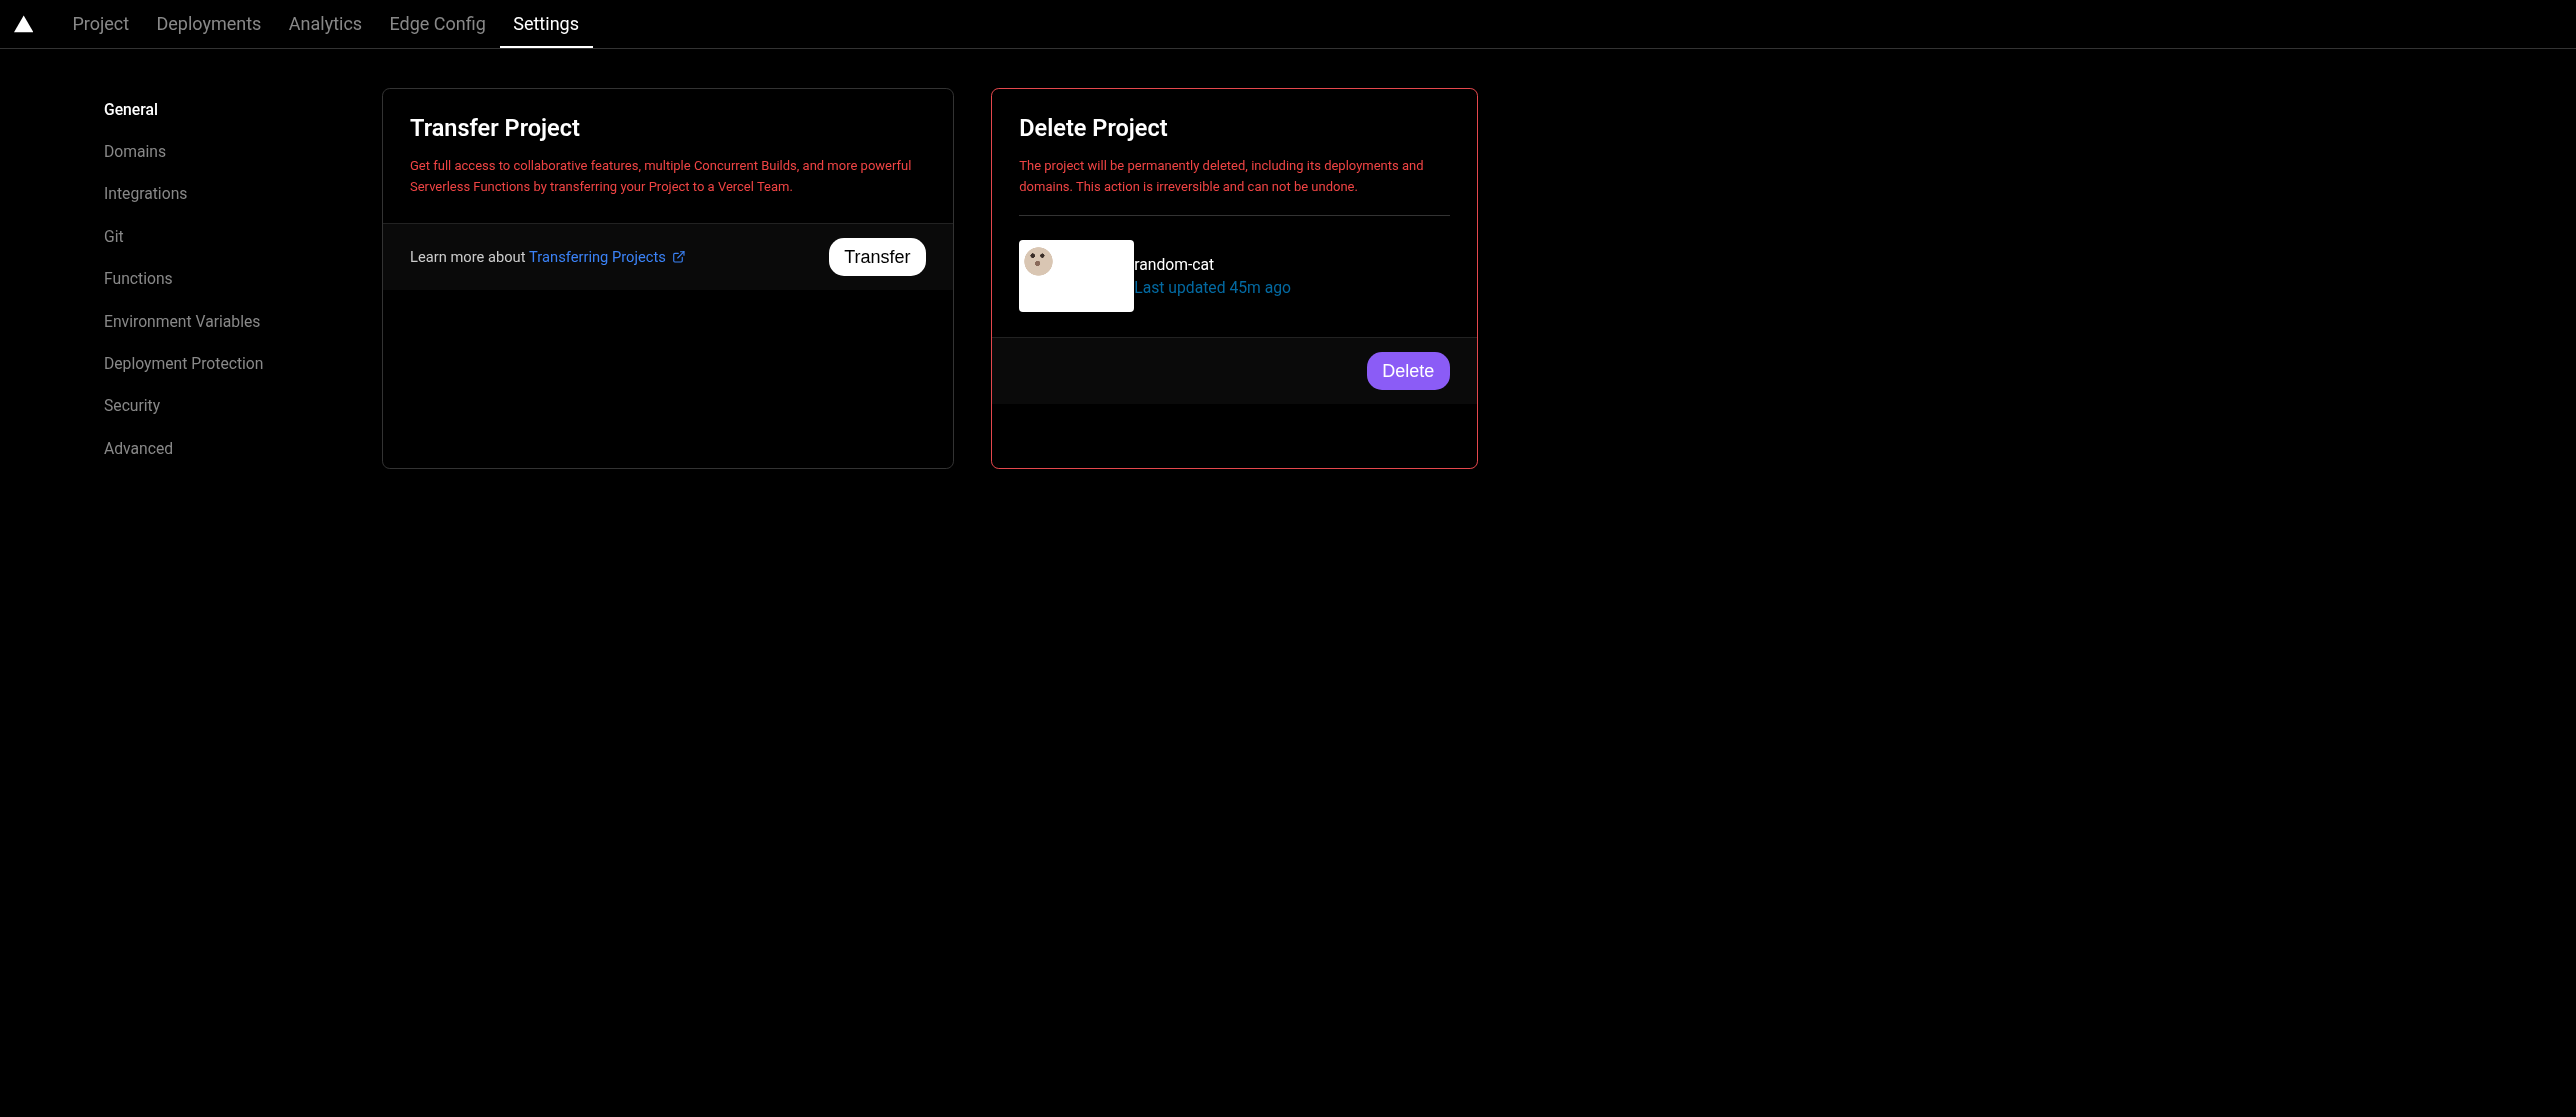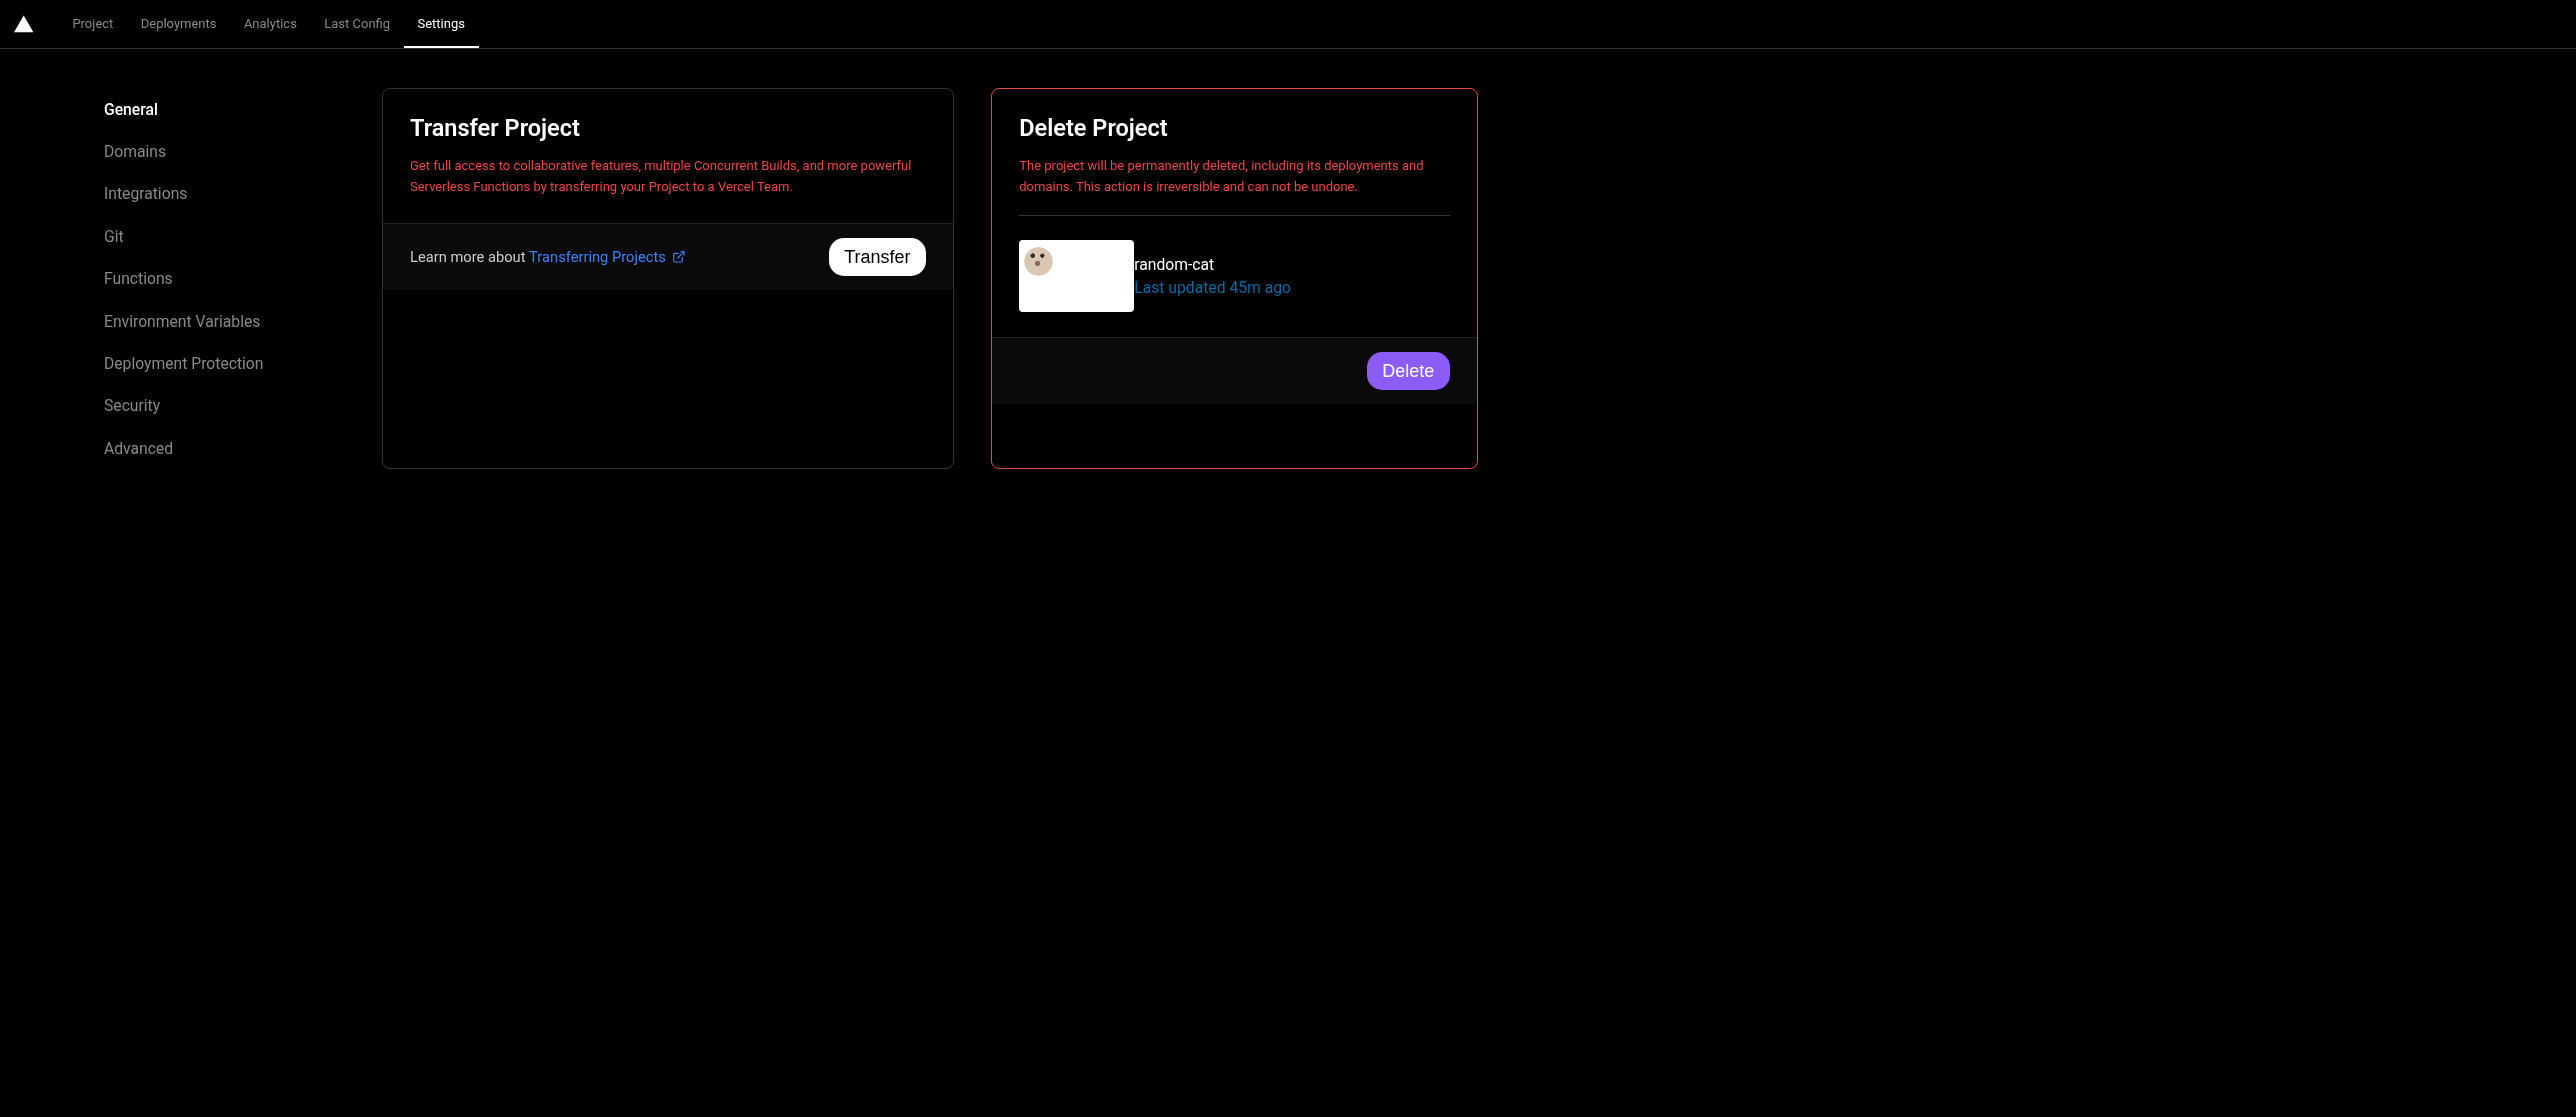--- a/index.html
+++ b/index.html
@@ -38,21 +38,21 @@
       height: 100%;
       align-items: stretch;
     }
     .nav-tab {
       display: flex;
       align-items: center;
       padding: 0 13.7px;
       color: #888;
       cursor: pointer;
       border-bottom: 2px solid transparent;
-      font-size: 13px;
+      font-size: 18px;
     }
     .nav-tab.active {
       color: #fff;
       border-bottom: 2px solid #fff;
     }
     .content-wrapper {
       display: flex;
       padding: 39px 49px;
       gap: 39px;
       max-width: 1527px;
@@ -190,21 +190,21 @@
 <div class="topbar">
   <div class="logo">
     <svg viewBox="0 0 76 65" fill="white">
         <path d="M37.59 0L75.18 65H0L37.59 0z"></path>
       </svg>
   </div>
   <div class="nav-tabs">
     <div class="nav-tab">Project</div>
     <div class="nav-tab">Deployments</div>
     <div class="nav-tab">Analytics</div>
-    <div class="nav-tab">Last Config</div>
+    <div class="nav-tab">Edge Config</div>
     <div class="nav-tab active">Settings</div>
   </div>
 </div>
 
 <div class="content-wrapper">
   <aside class="sidebar">
     <div class="sidebar-item active">General</div>
     <div class="sidebar-item">Domains</div>
     <div class="sidebar-item">Integrations</div>
     <div class="sidebar-item">Git</div>

